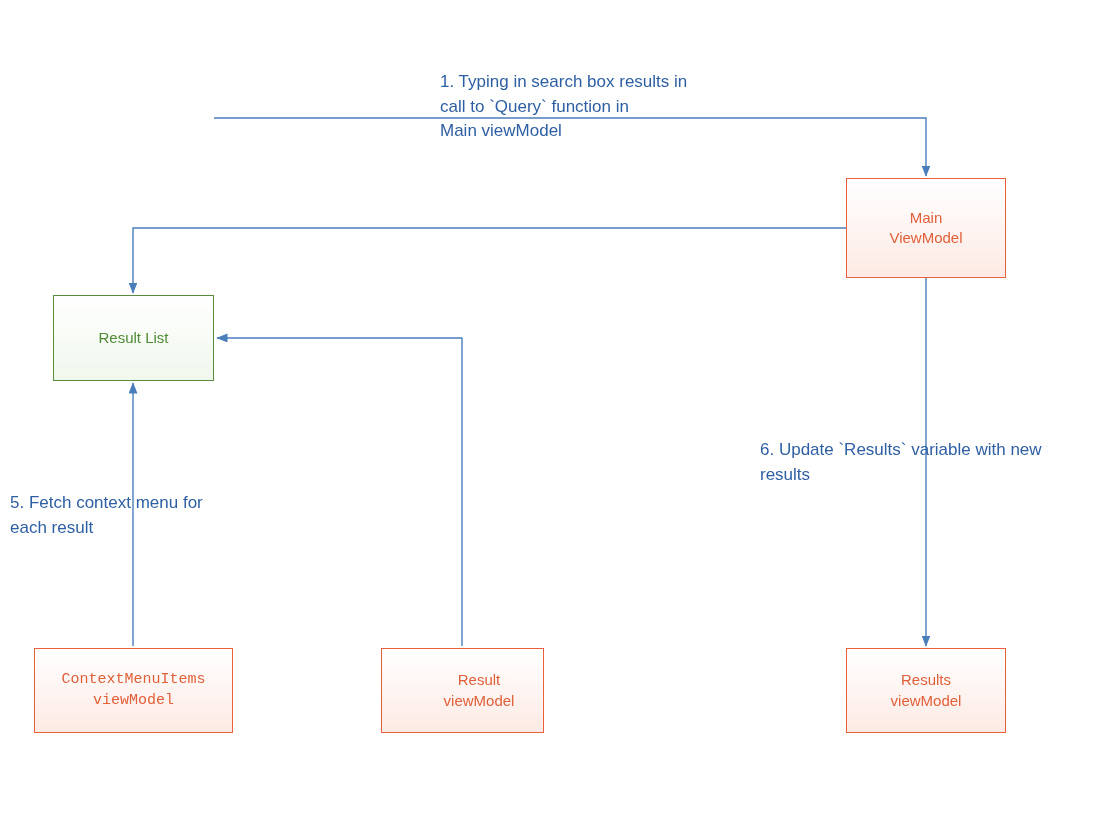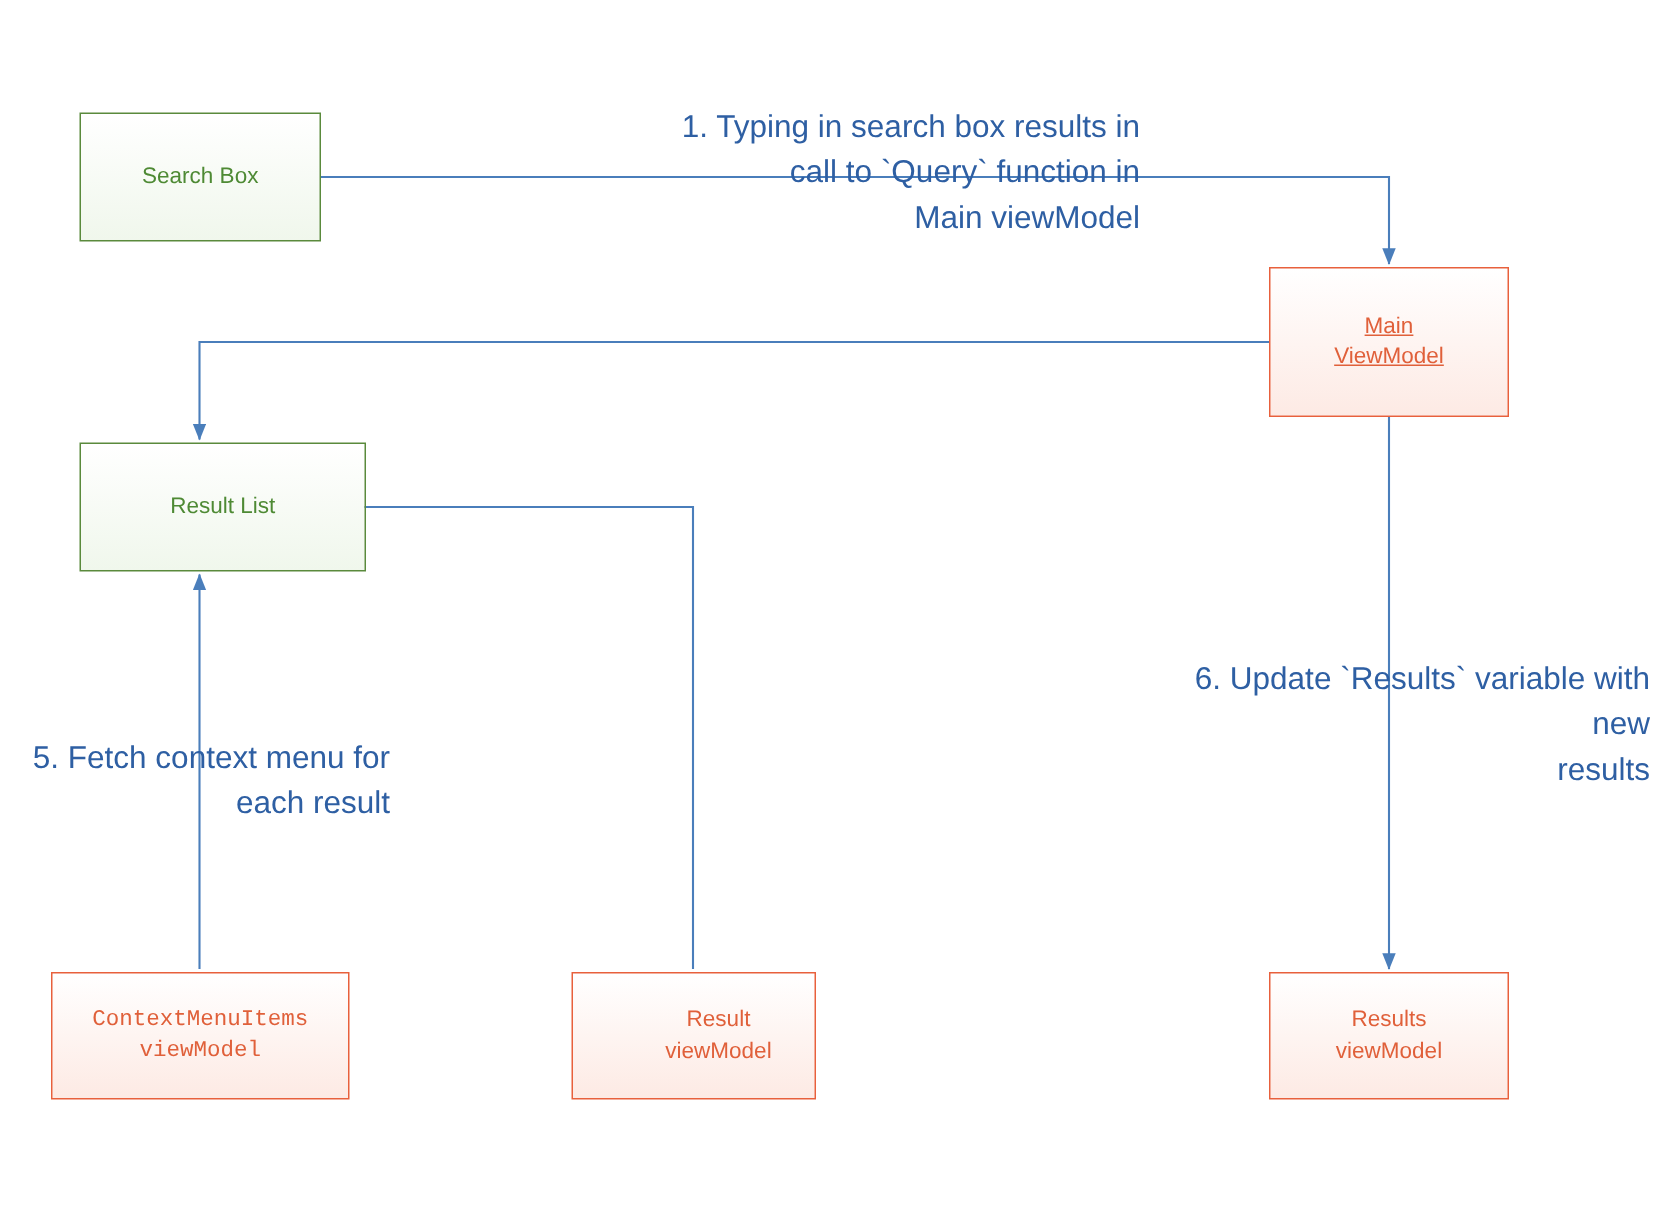--- a/index.html
+++ b/index.html
@@ -42,23 +42,23 @@
     background: linear-gradient(to bottom, #ffffff 0%, #f0f7ec 100%);
   }
   .node.orange {
     border: 1px solid #e8603c;
     color: #e0603a;
     background: linear-gradient(to bottom, #ffffff 0%, #fdeae4 100%);
   }
   .label {
     position: absolute;
     color: #2e5fa3;
-    font-size: 21px;
+    font-size: 17px;
     line-height: 1.45;
-    text-align: right;
+    text-align: left;
     white-space: pre-line;
   }
 </style>
 </head>
 <body>
 
 <div id="canvas">
 
   <svg class="connectors" viewBox="0 0 1110 820">
     <defs>
@@ -81,30 +81,27 @@
 
     <g>
       <path d="M462,646 L462,338 L217,338" fill="none" stroke="#4a7ebb" stroke-width="1.4" marker-end="url(#arrow)"></path>
     </g>
 
     <g>
       <path d="M133,646 L133,383" fill="none" stroke="#4a7ebb" stroke-width="1.4" marker-end="url(#arrow)"></path>
     </g>
   </svg>
 
-  <div class="node green" style="left:53px; top:75px; width:161px; height:86px;">
-    <span>Search Box</span>
-  </div>
 
-  <div class="node orange" style="left:846px; top:178px; width:160px; height:100px;text-decoration:underline;">
+  <div class="node orange" style="left:846px; top:178px; width:160px; height:100px;">
     <span>Main
 ViewModel</span>
   </div>
 
-  <div class="node green" style="left:53px; top:295px; width:191px; height:86px;">
+  <div class="node green" style="left:53px; top:295px; width:161px; height:86px;">
     <span>Result List</span>
   </div>
 
   <div class="node orange" style="left:34px; top:648px; width:199px; height:85px;font-family:Liberation Mono, monospace;">
     <span>ContextMenuItems
 viewModel</span>
   </div>
 
   <div class="node orange" style="left:381px; top:648px; width:163px; height:85px;padding-left:33px;">
     <span>Result

